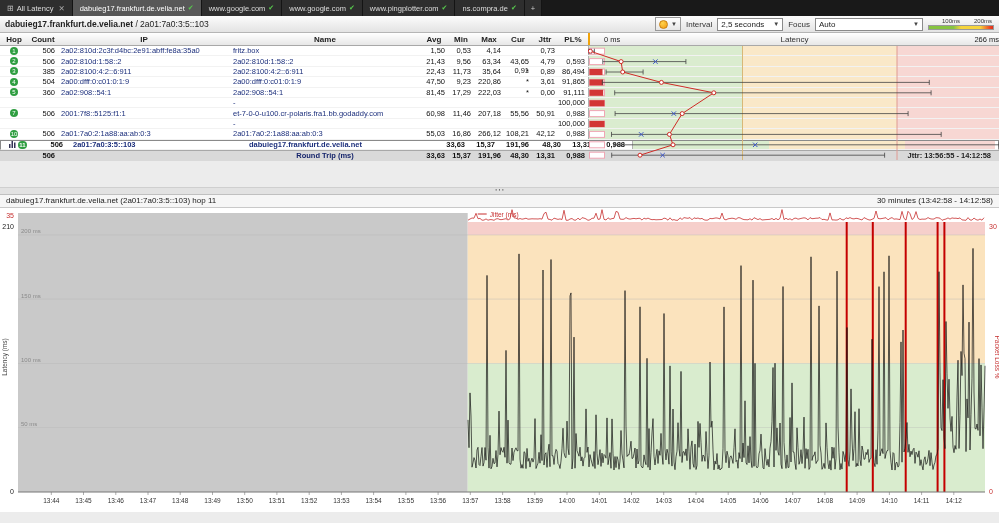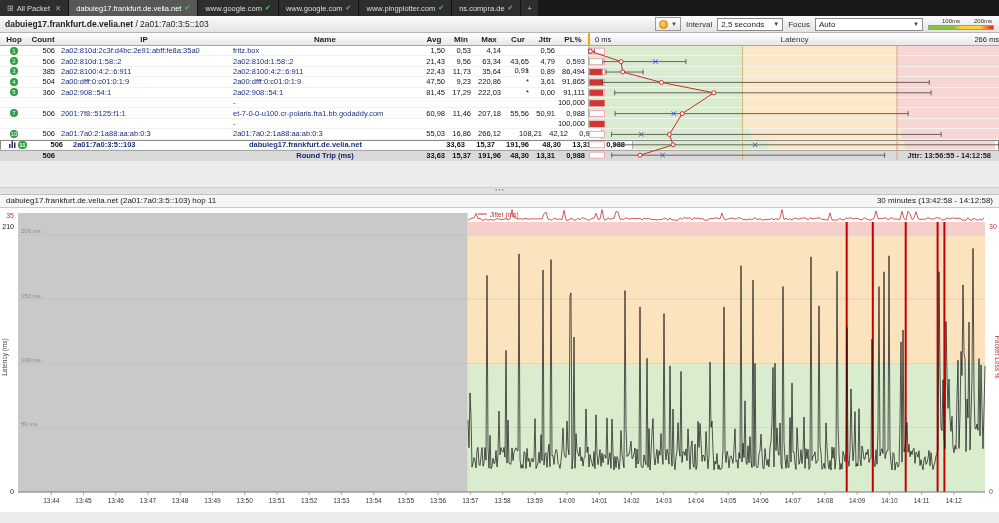--- a/index.html
+++ b/index.html
@@ -31,21 +31,21 @@
   .sel-interval { width:66px; } .sel-focus { width:108px; }
   .legend { width:66px; display:flex; flex-direction:column; gap:1px; }
   .legendlabels { display:flex; justify-content:space-between; font-size:6px; color:#333; padding:0 2px 0 14px; }
   .legendbar { height:5px; border:1px solid #999;
     background:linear-gradient(90deg,#86c440 0%,#86c440 38%,#f6d43c 50%,#f6d43c 80%,#ee4623 95%,#e03018 100%); }
   
   .tblhead { display:flex; height:13px; background:linear-gradient(#ffffff,#e7e7e7); border-bottom:1px solid #a8a8a8;
              font-size:8px; font-weight:bold; color:#222; align-items:center; }
   .hc { text-align:center; overflow:hidden; white-space:nowrap; }
   .hgraph { flex:1; position:relative; height:100%; display:flex; align-items:center; border-left:2px solid #f0a30a; }
-  .hg-min { position:absolute; left:5px; font-weight:normal; font-size:7.5px; }
+  .hg-min { position:absolute; left:14px; font-weight:normal; font-size:7.5px; }
   .hg-title { width:100%; text-align:center; font-weight:normal; font-size:8px; color:#333; }
   .hg-max { position:absolute; right:0; font-weight:normal; font-size:7.5px; white-space:nowrap; }
   .tbody { position:relative; background:#fff; }
   .trow { display:flex; height:10.4px; align-items:center; font-size:7.5px; color:#111; border-bottom:1px solid #f2f2f2; }
   .trow.sel { font-weight:bold; }
   .cell { overflow:hidden; white-space:nowrap; height:100%; display:flex; align-items:center; }
   .num { justify-content:flex-end; padding-right:3px; }
   .iptext { color:#1c2f7c; padding-left:3px; }
   .c-hop { justify-content:center; gap:2px; }
   .badge { min-width:8px; height:8px; border-radius:4px; background:#2f9e41; color:#fff; font-size:6px; line-height:8px; text-align:center; padding:0 1px; }
@@ -64,21 +64,21 @@
             font-size:8px; color:#222; padding:0 6px; }
   .tlrange { margin-left:auto; }
   #tlsvg { display:block; background:#fff; }
 </style>
 </head>
 <body>
 
 <div class="tabbar" id="tabbar">
     <div class="tab">
       <span class="gicon">⊞</span>
-      <span>All Packet</span>
+      <span>All Latency</span>
       <span class="close">✕</span>
     </div>
     <div class="tab active">
       <span>dabuieg17.frankfurt.de.velia.net</span>
       <span class="check">✔</span>
     </div>
     <div class="tab">
       <span>www.google.com</span>
       <span class="check">✔</span>
     </div>
@@ -150,21 +150,21 @@
       <div class="cell c-hop" style="width: 28px;">
         <span class="badge">1</span>
       </div>
       <div class="cell num" style="width: 30px;">506</div>
       <div class="cell iptext" style="width: 172px;">2a02:810d:2c3f:d4bc:2e91:abff:fe8a:35a0</div>
       <div class="cell iptext" style="width: 190px;">fritz.box</div>
       <div class="cell num" style="width: 28px;">1,50</div>
       <div class="cell num" style="width: 26px;">0,53</div>
       <div class="cell num" style="width: 30px;">4,14</div>
       <div class="cell num" style="width: 28px; margin-top: 39px;">0,91</div>
-      <div class="cell num" style="width: 26px;">0,56</div>
+      <div class="cell num" style="width: 26px;">0,73</div>
       <div class="cell num" style="width: 30px;"></div>
       <div class="gcell"></div>
     </div>
     <div class="trow">
       <div class="cell c-hop" style="width: 28px;">
         <span class="badge">2</span>
       </div>
       <div class="cell num" style="width: 30px;">506</div>
       <div class="cell iptext" style="width: 172px;">2a02:810d:1:58::2</div>
       <div class="cell iptext" style="width: 190px;">2a02:810d:1:58::2</div>
@@ -265,21 +265,21 @@
     <div class="trow">
       <div class="cell c-hop" style="width: 28px;">
         <span class="badge">10</span>
       </div>
       <div class="cell num" style="width: 30px;">506</div>
       <div class="cell iptext" style="width: 172px;">2a01:7a0:2:1a88:aa:ab:0:3</div>
       <div class="cell iptext" style="width: 190px;">2a01:7a0:2:1a88:aa:ab:0:3</div>
       <div class="cell num" style="width: 28px;">55,03</div>
       <div class="cell num" style="width: 26px;">16,86</div>
       <div class="cell num" style="width: 30px;">266,12</div>
-      <div class="cell num" style="width: 28px; margin-left: 13px;">108,21</div>
+      <div class="cell num" style="width: 28px;">108,21</div>
       <div class="cell num" style="width: 26px;">42,12</div>
       <div class="cell num" style="width: 30px;">0,988</div>
       <div class="gcell"></div>
     </div>
     <div class="trow sel">
       <div class="cell c-hop" style="width: 28px;">
         <span><svg width="7" height="8">
             <rect x="0" y="4" width="1.5" height="4" fill="#335"></rect>
             <rect x="2.5" y="1" width="1.5" height="7" fill="#335"></rect>
             <rect x="5" y="2.5" width="1.5" height="5.5" fill="#335"></rect>

